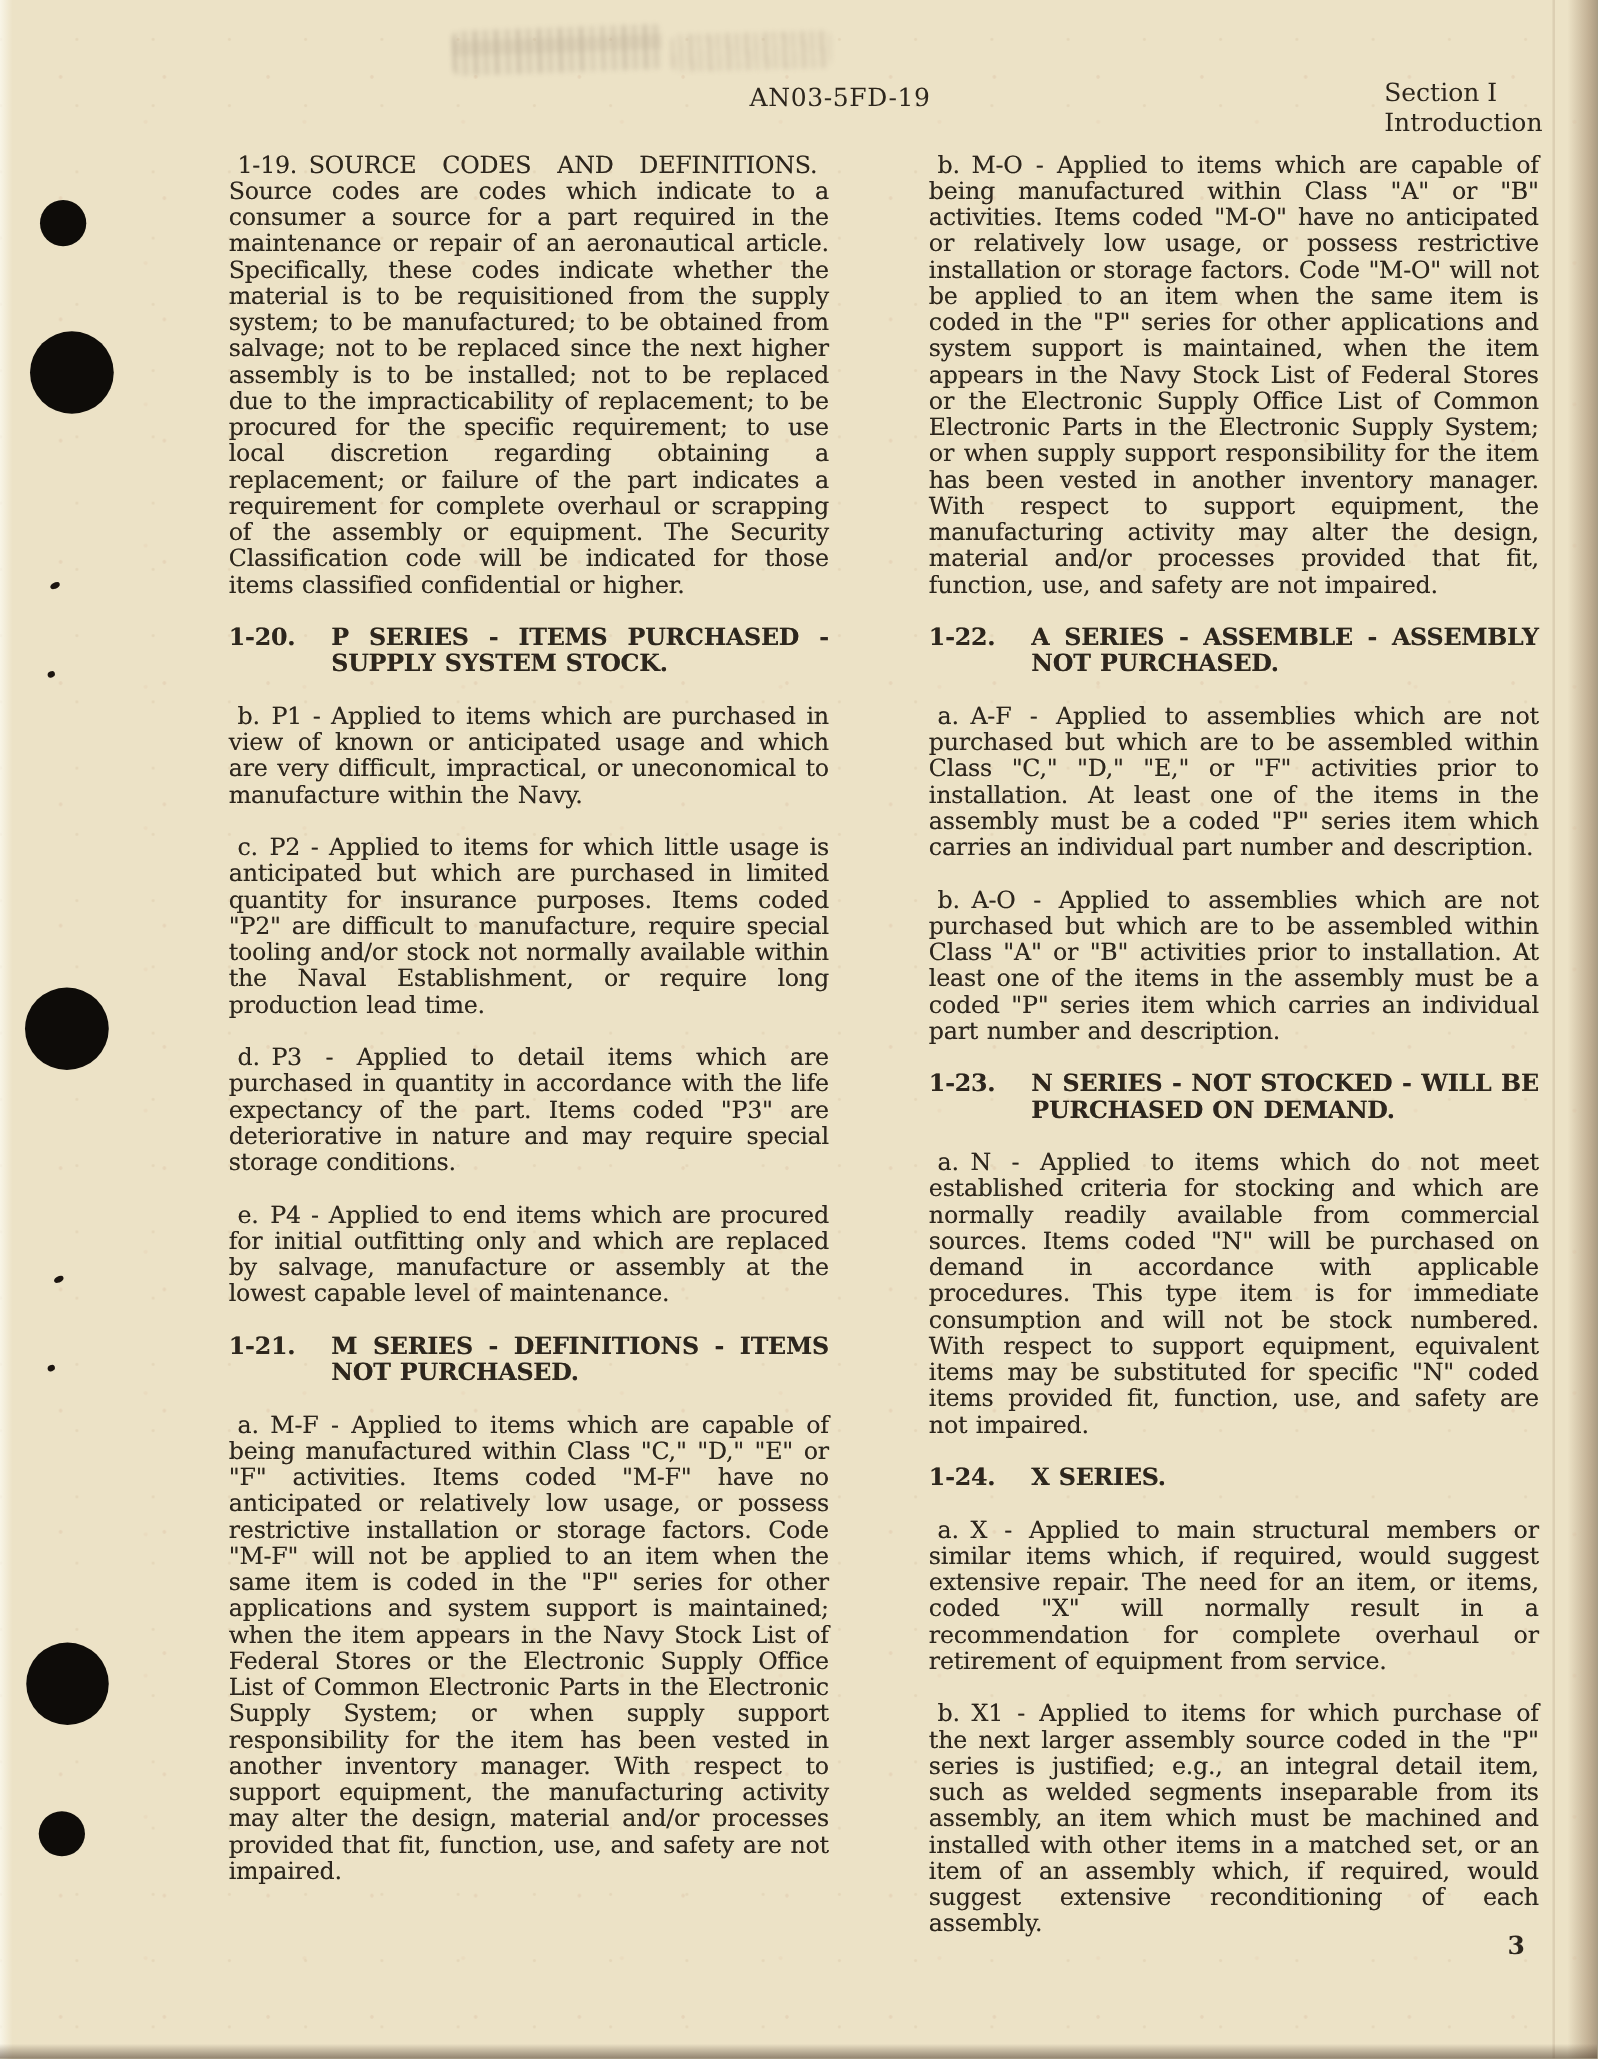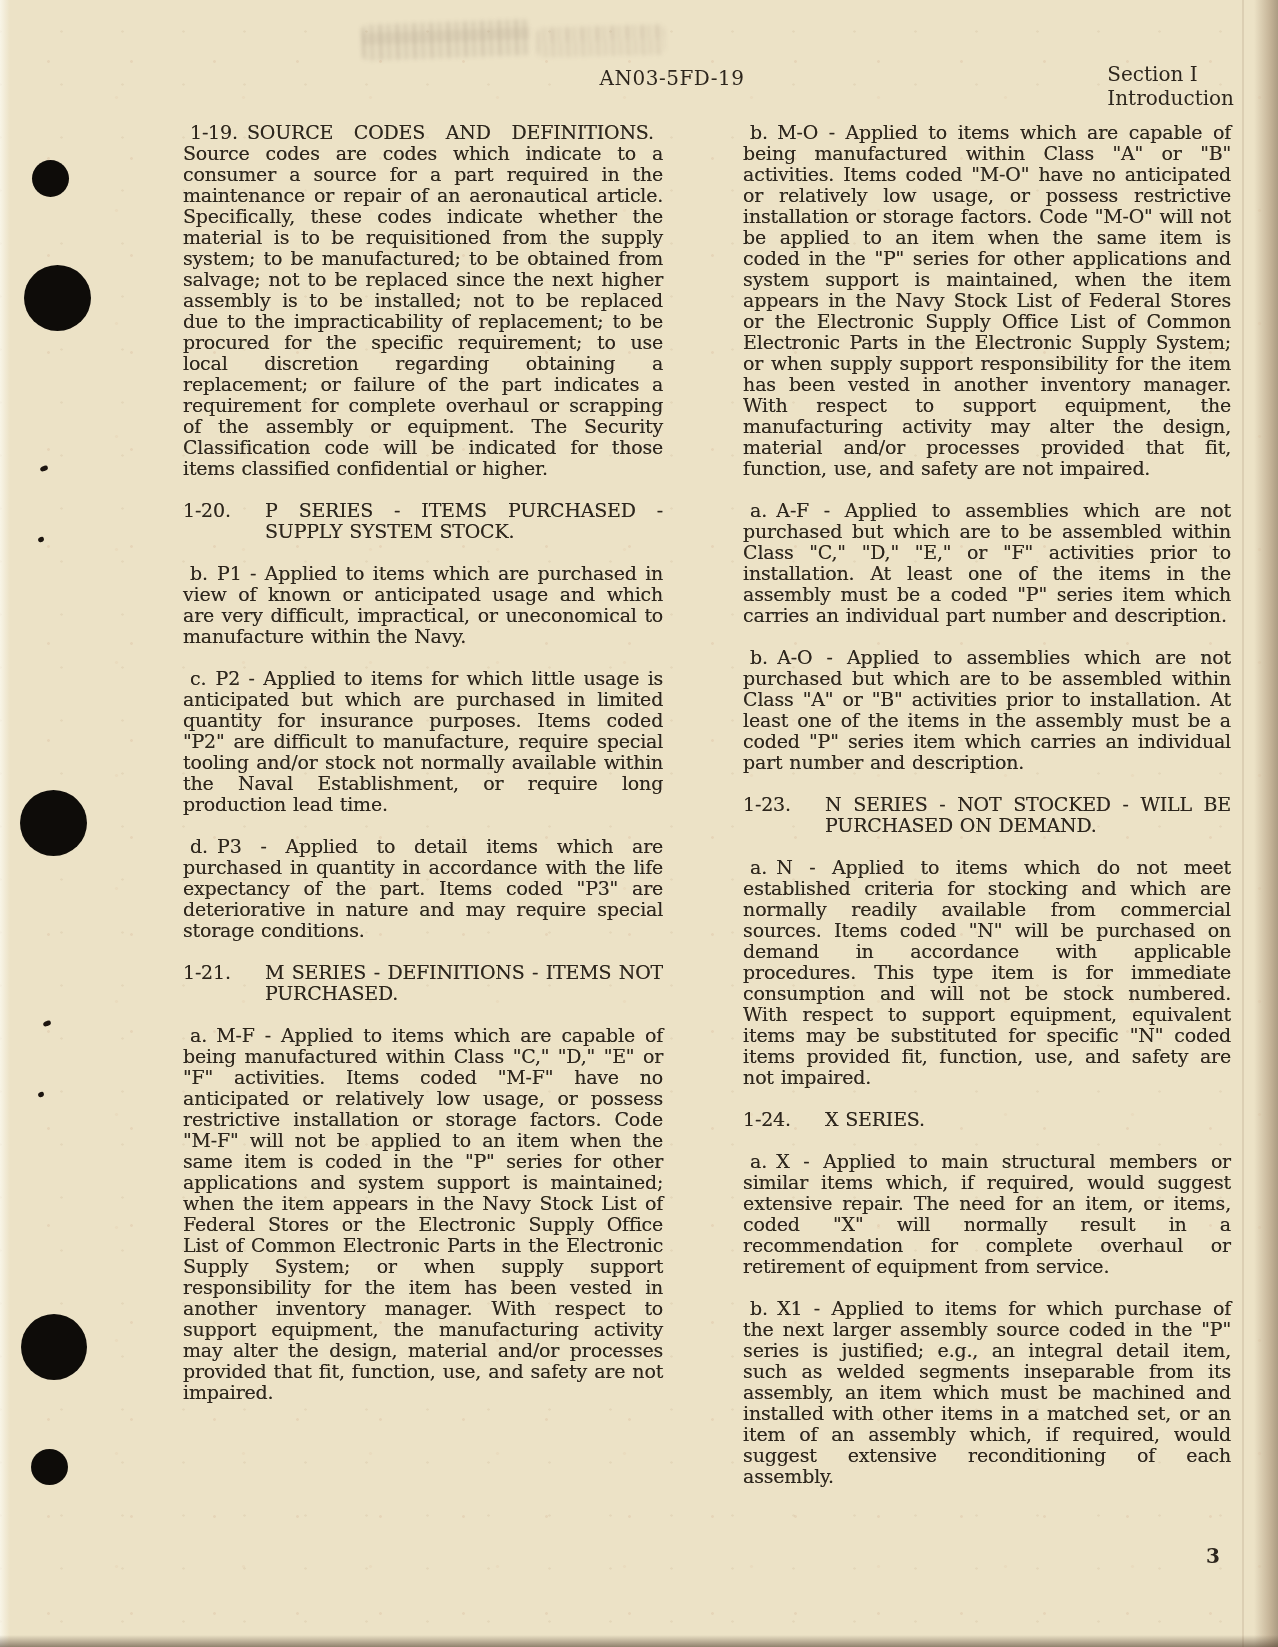--- a/index.html
+++ b/index.html
@@ -77,21 +77,21 @@
   .col-left  { width:492px; }
   .col-right { width:500px; }
   .col p {
     margin:0 0 21px 0;
     font-size:19px; line-height:21px;
     text-align:justify; text-justify:inter-word;
     letter-spacing:-0.2px; word-spacing:1px;
     text-shadow:0 0 0.4px rgba(46,38,28,0.55);
   }
   .para { text-indent:7px; }
-  .heading { padding-left:82px; }
+  .heading { padding-left:82px;font-weight:bold; }
   .hnum { display:inline-block; width:82px; margin-left:-82px; }
 
   .page-num {
     position:absolute; left:1206px; top:1544px;
     font-size:20px; font-weight:bold;
   }
 </style>
 </head>
 <body>
 
@@ -106,25 +106,27 @@
     <div>Introduction</div>
   </div>
 
   <div class="columns">
     <div class="col col-left">
       <p class="para">1-19. SOURCE CODES AND DEFINITIONS. Source codes are codes which indicate to a consumer a source for a part required in the maintenance or repair of an aeronautical article. Specifically, these codes indicate whether the material is to be requisitioned from the supply system; to be manufactured; to be obtained from salvage; not to be replaced since the next higher assembly is to be installed; not to be replaced due to the impracticability of replacement; to be procured for the specific requirement; to use local discretion regarding obtaining a replacement; or failure of the part indicates a requirement for complete overhaul or scrapping of the assembly or equipment. The Security Classification code will be indicated for those items classified confidential or higher.</p>
       <p class="heading"><span class="hnum">1-20.</span><span>P SERIES - ITEMS PURCHASED - SUPPLY SYSTEM STOCK.</span></p>
       <p class="para">b. P1 - Applied to items which are purchased in view of known or anticipated usage and which are very difficult, impractical, or uneconomical to manufacture within the Navy.</p>
       <p class="para">c. P2 - Applied to items for which little usage is anticipated but which are purchased in limited quantity for insurance purposes. Items coded "P2" are difficult to manufacture, require special tooling and/or stock not normally available within the Naval Establishment, or require long production lead time.</p>
       <p class="para">d. P3 - Applied to detail items which are purchased in quantity in accordance with the life expectancy of the part. Items coded "P3" are deteriorative in nature and may require special storage conditions.</p>
+      <p class="para">e. P4 - Applied to end items which are procured for initial outfitting only and which are replaced by salvage, manufacture or assembly at the lowest capable level of maintenance.</p>
       <p class="heading"><span class="hnum">1-21.</span><span>M SERIES - DEFINITIONS - ITEMS NOT PURCHASED.</span></p>
       <p class="para">a. M-F - Applied to items which are capable of being manufactured within Class "C," "D," "E" or "F" activities. Items coded "M-F" have no anticipated or relatively low usage, or possess restrictive installation or storage factors. Code "M-F" will not be applied to an item when the same item is coded in the "P" series for other applications and system support is maintained; when the item appears in the Navy Stock List of Federal Stores or the Electronic Supply Office List of Common Electronic Parts in the Electronic Supply System; or when supply support responsibility for the item has been vested in another inventory manager. With respect to support equipment, the manufacturing activity may alter the design, material and/or processes provided that fit, function, use, and safety are not impaired.</p>
     </div>
     <div class="col col-right">
       <p class="para">b. M-O - Applied to items which are capable of being manufactured within Class "A" or "B" activities. Items coded "M-O" have no anticipated or relatively low usage, or possess restrictive installation or storage factors. Code "M-O" will not be applied to an item when the same item is coded in the "P" series for other applications and system support is maintained, when the item appears in the Navy Stock List of Federal Stores or the Electronic Supply Office List of Common Electronic Parts in the Electronic Supply System; or when supply support responsibility for the item has been vested in another inventory manager. With respect to support equipment, the manufacturing activity may alter the design, material and/or processes provided that fit, function, use, and safety are not impaired.</p>
+      <p class="heading"><span class="hnum">1-22.</span><span>A SERIES - ASSEMBLE - ASSEMBLY NOT PURCHASED.</span></p>
       <p class="para">a. A-F - Applied to assemblies which are not purchased but which are to be assembled within Class "C," "D," "E," or "F" activities prior to installation. At least one of the items in the assembly must be a coded "P" series item which carries an individual part number and description.</p>
       <p class="para">b. A-O - Applied to assemblies which are not purchased but which are to be assembled within Class "A" or "B" activities prior to installation. At least one of the items in the assembly must be a coded "P" series item which carries an individual part number and description.</p>
       <p class="heading"><span class="hnum">1-23.</span><span>N SERIES - NOT STOCKED - WILL BE PURCHASED ON DEMAND.</span></p>
       <p class="para">a. N - Applied to items which do not meet established criteria for stocking and which are normally readily available from commercial sources. Items coded "N" will be purchased on demand in accordance with applicable procedures. This type item is for immediate consumption and will not be stock numbered. With respect to support equipment, equivalent items may be substituted for specific "N" coded items provided fit, function, use, and safety are not impaired.</p>
       <p class="heading"><span class="hnum">1-24.</span><span>X SERIES.</span></p>
       <p class="para">a. X - Applied to main structural members or similar items which, if required, would suggest extensive repair. The need for an item, or items, coded "X" will normally result in a recommendation for complete overhaul or retirement of equipment from service.</p>
       <p class="para">b. X1 - Applied to items for which purchase of the next larger assembly source coded in the "P" series is justified; e.g., an integral detail item, such as welded segments inseparable from its assembly, an item which must be machined and installed with other items in a matched set, or an item of an assembly which, if required, would suggest extensive reconditioning of each assembly.</p>
     </div>
   </div>
 

